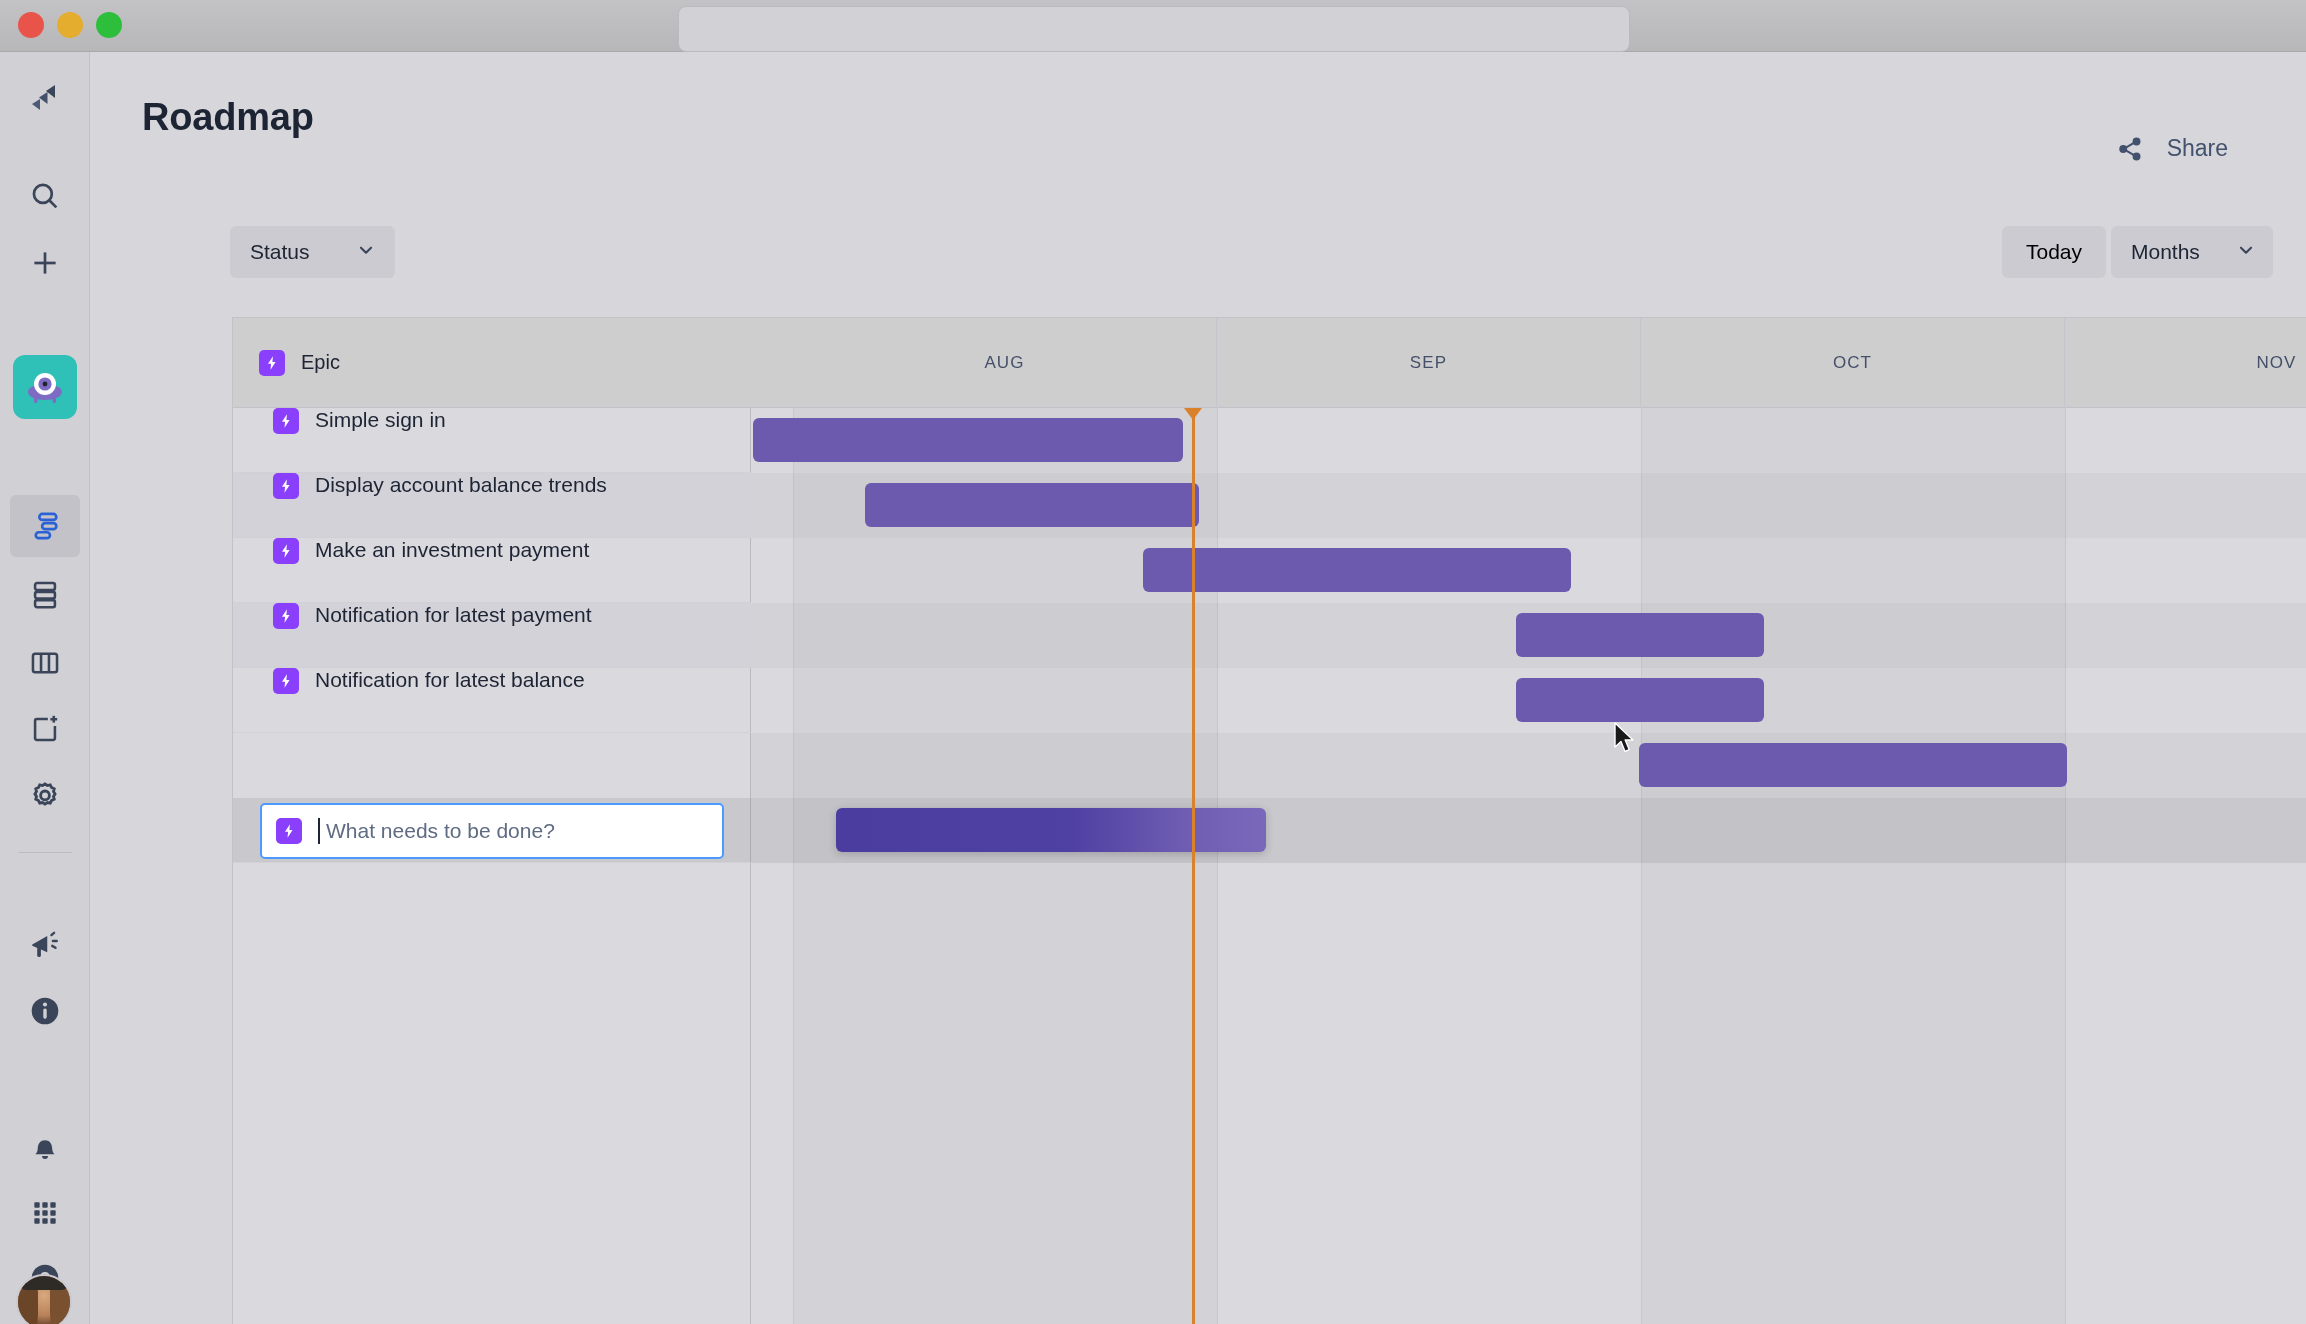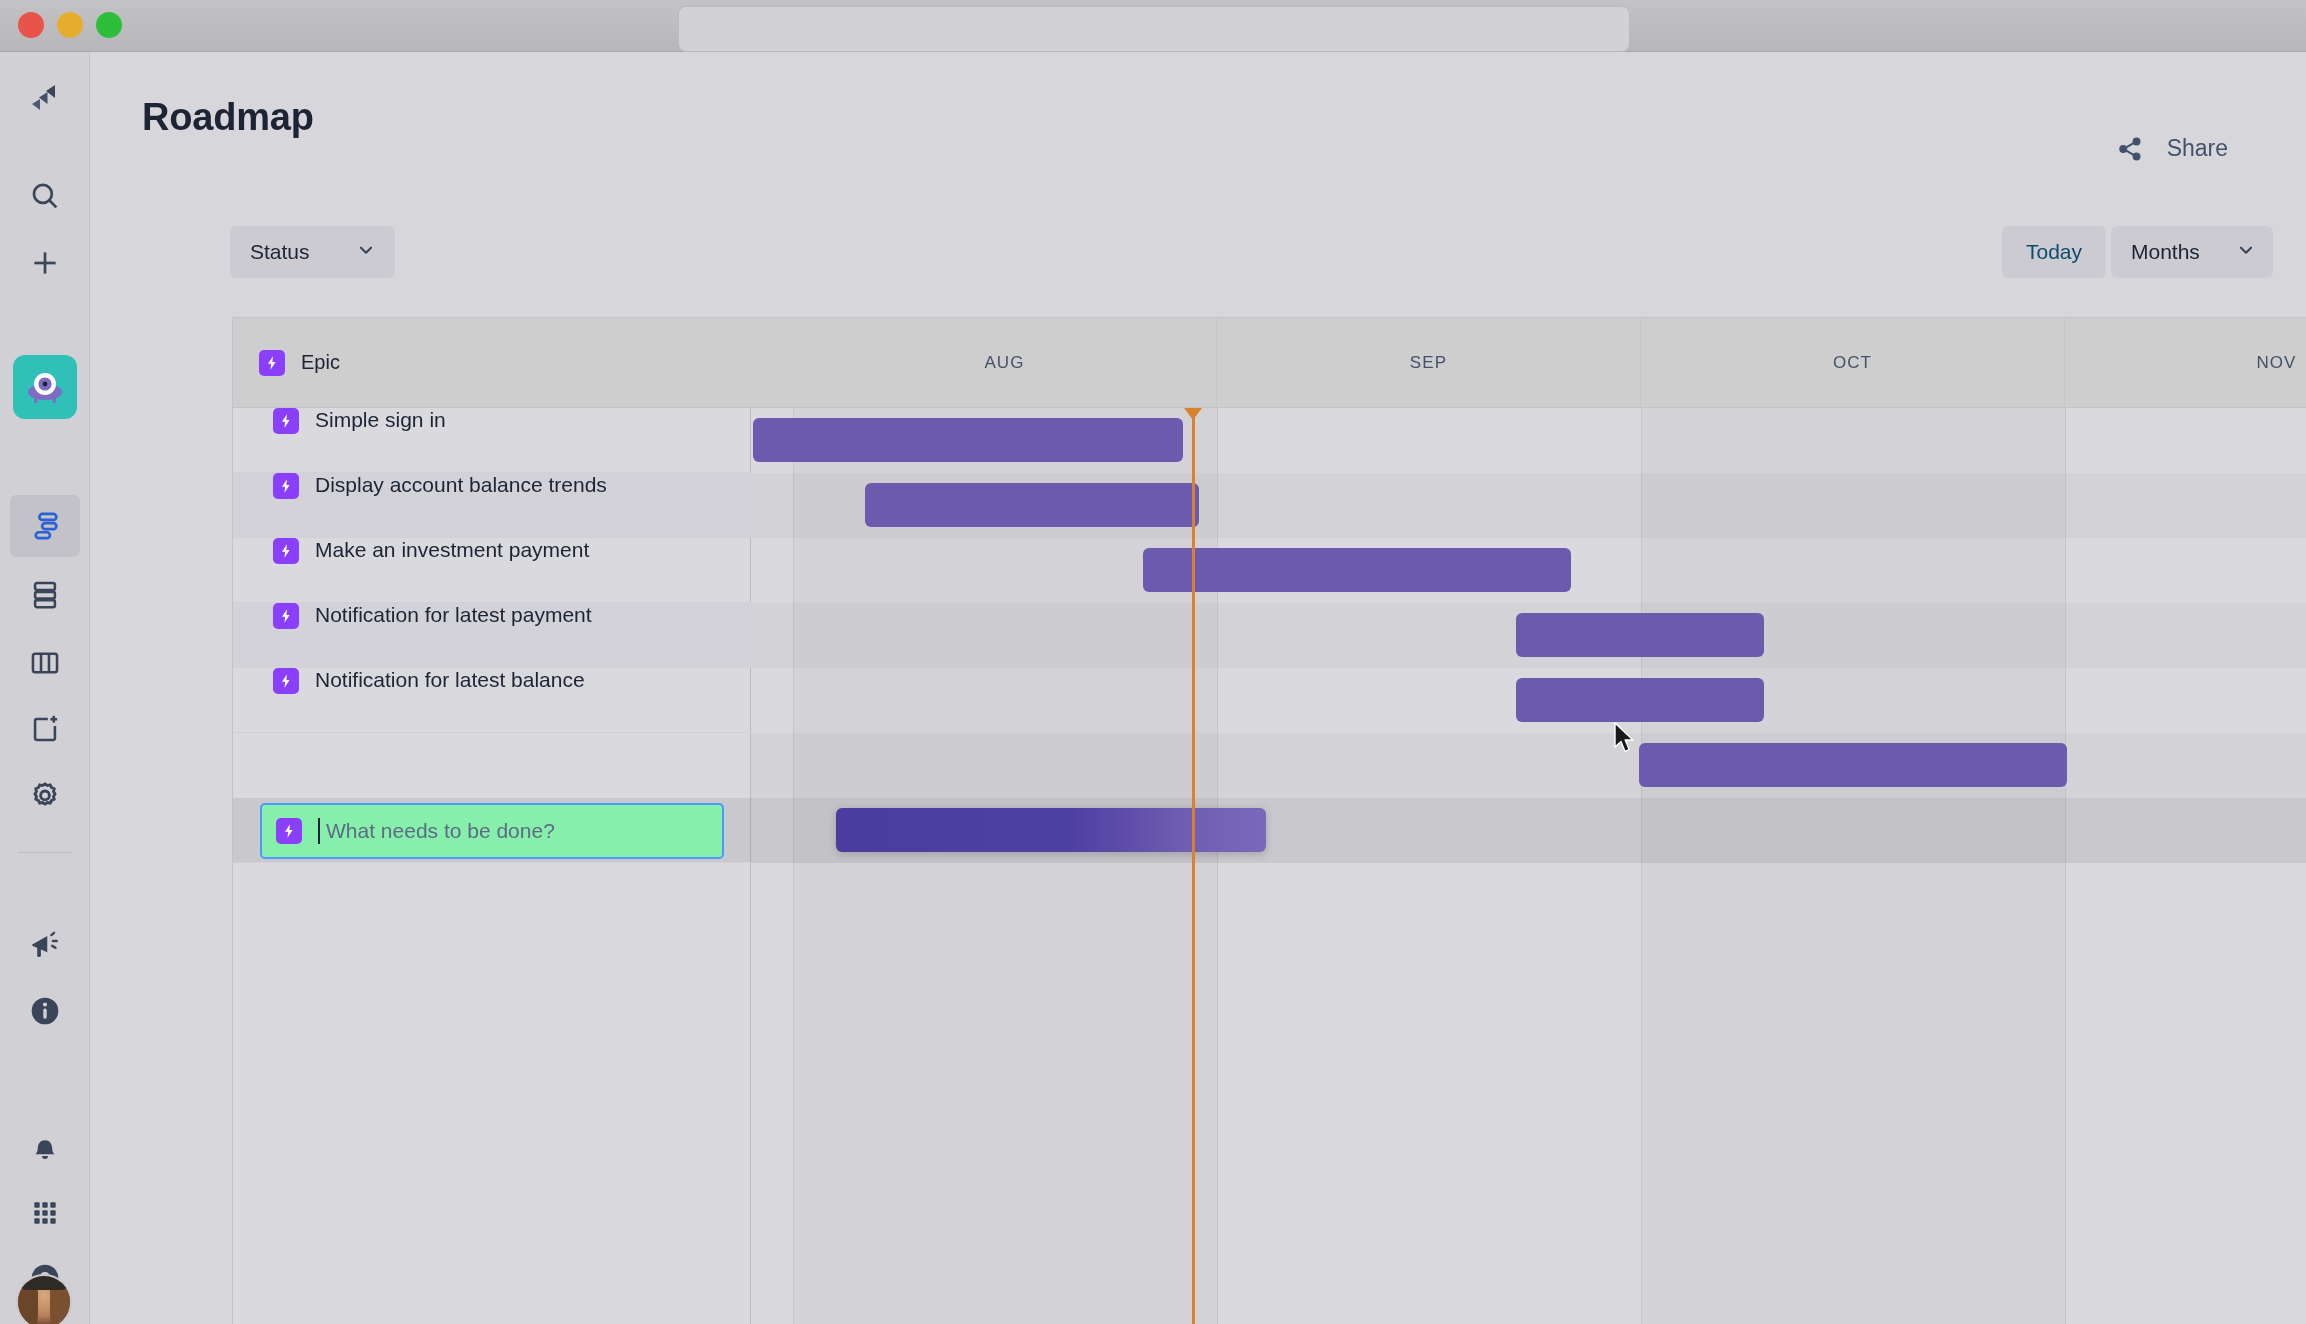--- a/index.html
+++ b/index.html
@@ -106,21 +106,21 @@
     display: flex; align-items: center; justify-content: space-between;
     padding: 0 18px 0 20px;
     font-size: 21px; color: #1d2433; cursor: pointer;
   }
 
   #today-button {
     position: absolute; right: 200px; top: 174px;
     height: 52px; border-radius: 6px;
     background: #cbcbd1;
     display: flex; align-items: center; padding: 0 24px;
-    font-size: 21px; color: #0c4a6e; cursor: pointer;
+    font-size: 21px; color: #000000; cursor: pointer;
   }
 
   #timescale-select {
     position: absolute; right: 33px; top: 174px;
     width: 162px; height: 52px; border-radius: 6px;
     background: #cbcbd1;
     display: flex; align-items: center; justify-content: space-between;
     padding: 0 16px 0 20px;
     font-size: 21px; color: #1d2433; cursor: pointer;
   }
@@ -210,21 +210,21 @@
     border-top: 12px solid #d9822b;
   }
 
   
   #create-row-highlight {
     position: absolute; left: 0; right: 0; height: 65px;
     background: rgba(0,0,0,0.075);
   }
   #create-epic-row {
     position: absolute; left: 27px; width: 464px; height: 56px;
-    background: #86efac;
+    background: #ffffff;
     border: 2px solid #4c9aff;
     border-radius: 5px;
     display: flex; align-items: center; gap: 14px; padding-left: 14px;
     z-index: 8;
   }
   #create-epic-caret {
     width: 2px; height: 26px; background: #1d2433; margin-left: 2px; margin-right: -8px;
   }
   #create-epic-placeholder { font-size: 21px; color: #5e6b82; }
 

